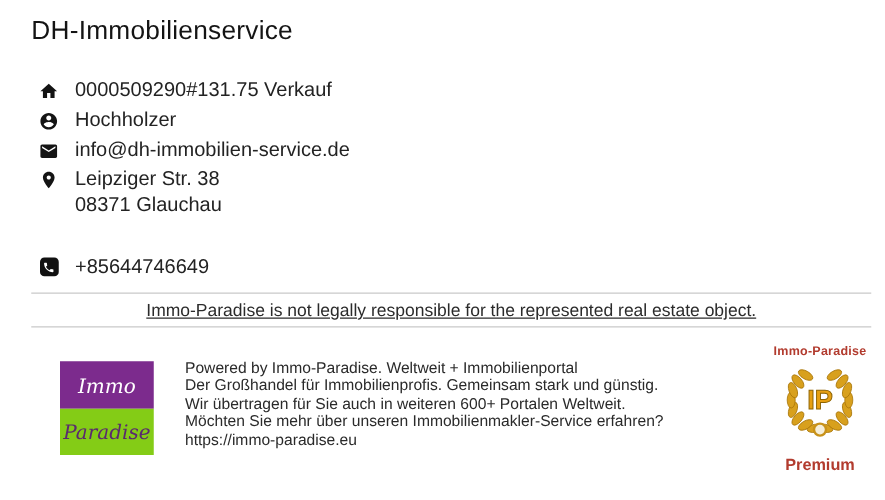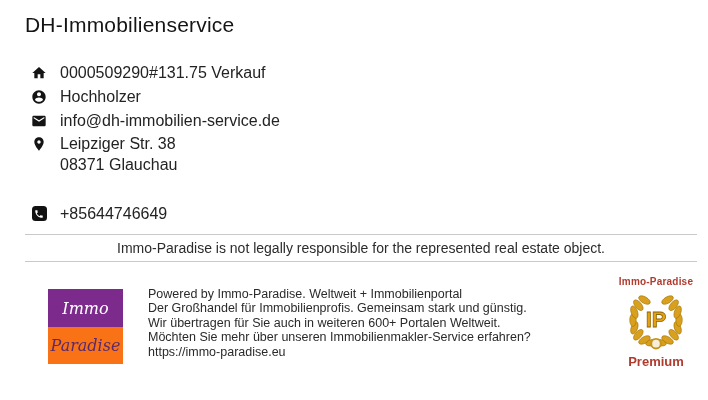--- a/index.html
+++ b/index.html
@@ -21,40 +21,40 @@
     display: flex; align-items: center; justify-content: center; }
   .phone-badge svg { width: 10px; height: 10px; fill: #ffffff; }
   .ctext { font-size: 16px; color: #232323; white-space: nowrap; }
   .address .ctext { line-height: 21px; position: relative; top: -3px; }
 
   .divider { position: absolute; left: 25px; width: 672px; height: 0;
     border-top: 1px solid #c9c9c9; }
   .divider.d1 { top: 234px; }
   .divider.d2 { top: 261px; }
   .disclaimer { position: absolute; left: 25px; top: 240px; width: 672px;
-    text-align: center; font-size: 14px; color: #2b2b2b; }
+    text-align: center; font-size: 14px; color: #2b2b2b; text-decoration: underline; }
 
   .brand-logo { position: absolute; left: 48px; top: 289px; width: 91px; height: 75px; }
   .brand-top { width: 75px; height: 38px; background: #7c2b8d; display: flex;
     align-items: center; justify-content: center; }
-  .brand-bottom { width: 75px; height: 37px; background: #f97316; display: flex;
+  .brand-bottom { width: 75px; height: 37px; background: #84cc16; display: flex;
     align-items: center; justify-content: center; }
   .script { font-family: "DejaVu Serif", serif; font-style: italic; }
   .brand-top .script { color: #ffffff; font-size: 16px; }
   .brand-bottom .script { color: #5a2a6e; font-size: 16px; }
 
   .about { position: absolute; left: 148px; top: 287px; font-size: 12.5px;
     line-height: 14.4px; color: #2a2a2a; white-space: nowrap; }
   .about .url { color: #2a2a2a; text-decoration: none; }
 
   .premium-badge { position: absolute; left: 611px; top: 276px; width: 90px;
     text-align: center; }
   .pb-label { font-size: 10px; font-weight: bold; color: #b23b2e; letter-spacing: 0.2px; }
   .pb-wreath { margin: 1px auto 0 auto; width: 64px; height: 64px; display: block; }
-  .pb-premium { font-size: 13px; font-weight: bold; color: #b23b2e; margin-top: 2px; }
+  .pb-premium { font-size: 13px; font-weight: bold; color: #b23b2e; margin-top: 12px; }
 </style>
 </head>
 <body>
 
 <div class="stage">
 
   <div class="title">DH-Immobilienservice</div>
 
   <div class="contact">
 

